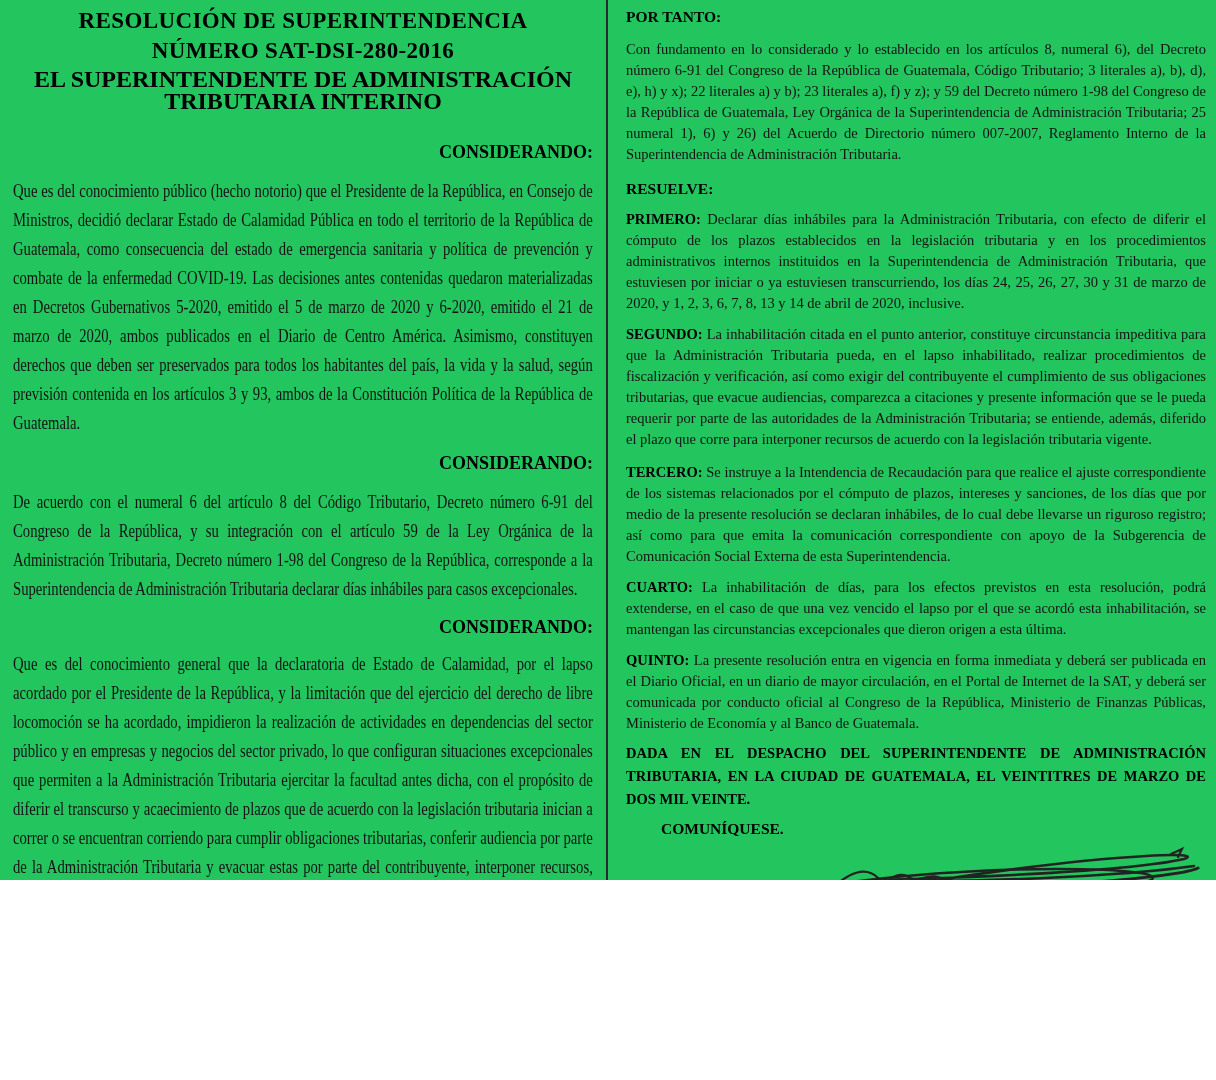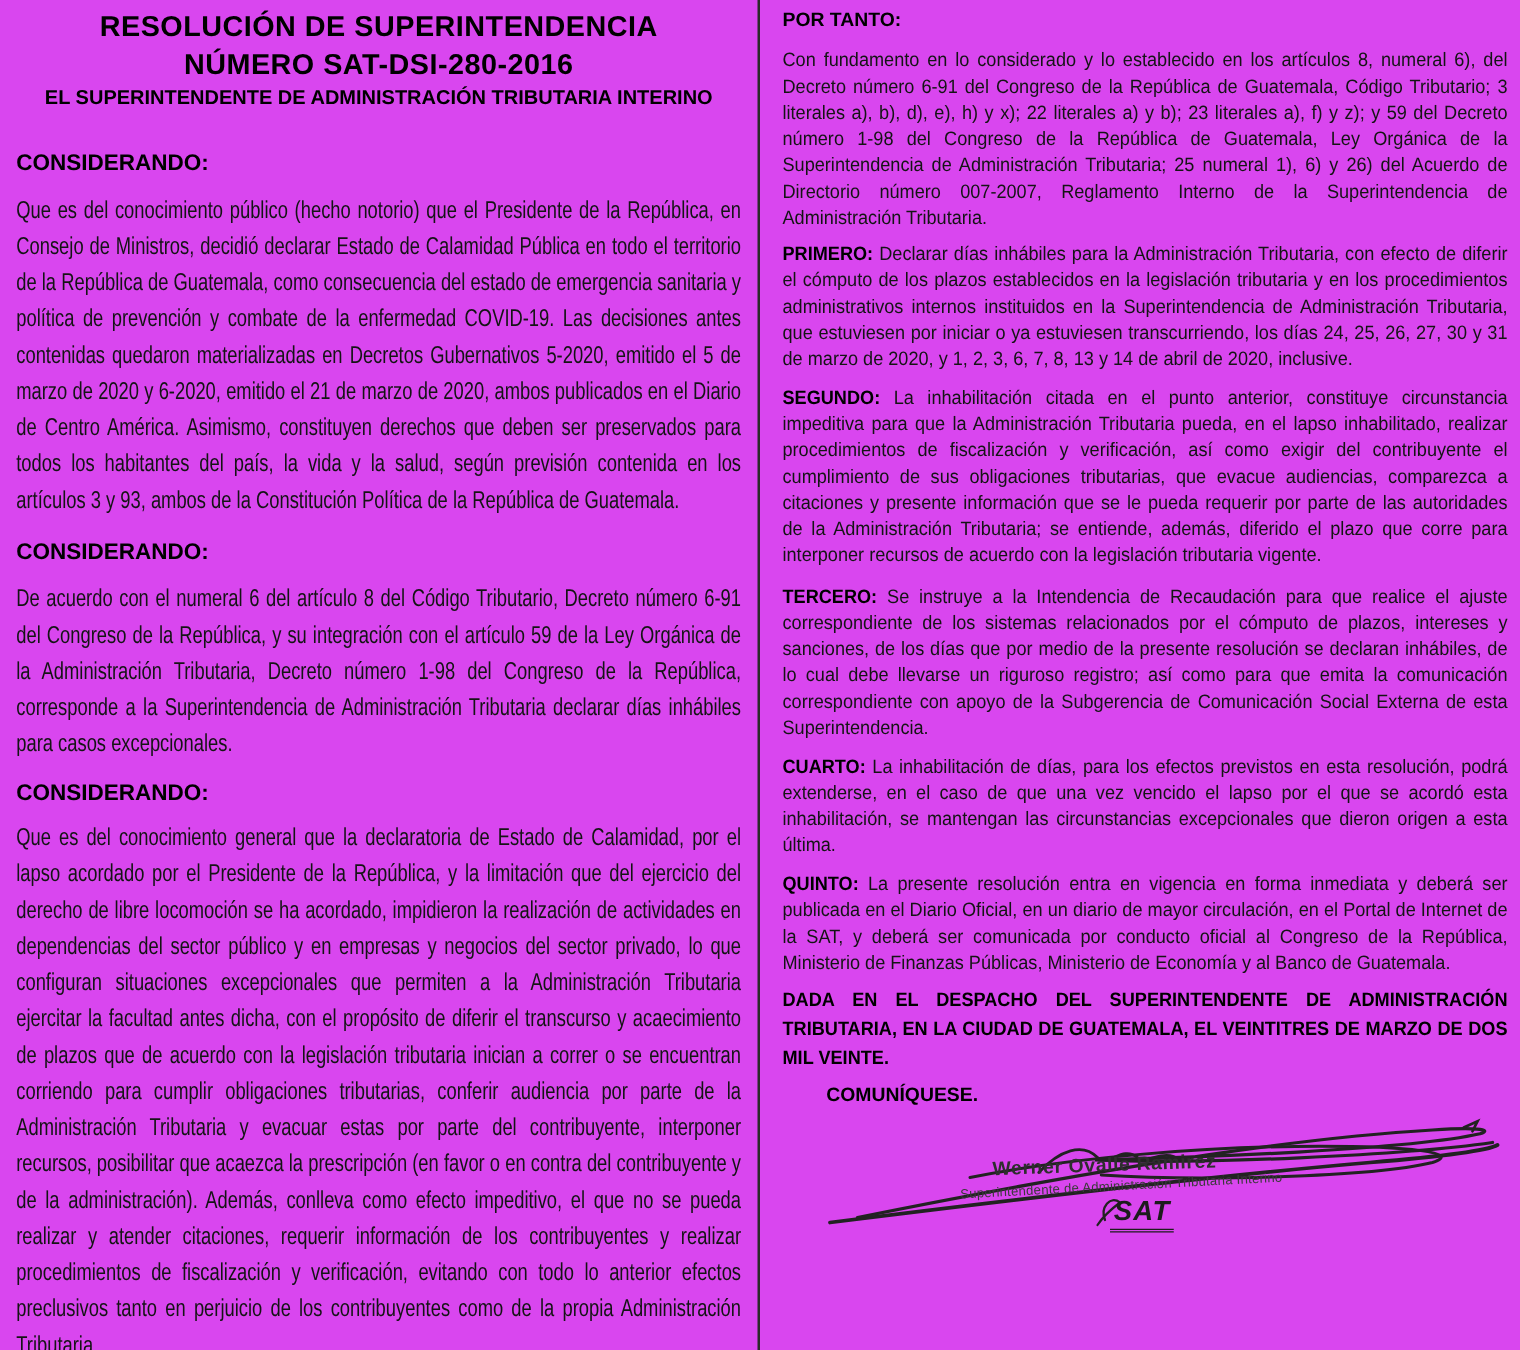--- a/index.html
+++ b/index.html
@@ -1,41 +1,41 @@
 <!DOCTYPE html>
 <html><head>
 <meta charset="utf-8">
 <style>
   html,body{margin:0;padding:0;background:#ffffff;}
   .page{
     position:relative;
-    width:1216px;height:1080px;
-    background:#d946ef;
+    width:1216px;height:880px;
+    background:#22c55e;
     overflow:hidden;
-    font-family:Liberation Sans, sans-serif;
+    font-family:Liberation Serif, serif;
     color:#1a1a1a;
   }
   .divider{
     position:absolute;left:606px;top:0;bottom:0;width:2px;
     background:#2b2b2b;
   }
   .col{position:absolute;top:0;bottom:0;}
   .col-left{left:0;width:606px;padding:6px 13px 0 13px;box-sizing:border-box;}
   .col-right{left:608px;width:608px;padding:6px 12px 0 18px;box-sizing:border-box;}
 
   .doc-title{
     width:580px;text-align:center;font-weight:bold;color:#000;
     font-size:23px;line-height:30px;letter-spacing:.4px;margin:0;
   }
   .issuer{
     width:580px;text-align:center;font-weight:bold;color:#000;
-    font-size:16px;line-height:22px;margin-top:2px;
+    font-size:24px;line-height:22px;margin-top:2px;
   }
   .h-left{
-    width:580px;text-align:left;font-weight:bold;color:#000;
+    width:580px;text-align:right;font-weight:bold;color:#000;
     font-size:18px;line-height:24px;
   }
   .h1-left{margin-top:28px;}
   .h2-left{margin-top:14px;}
   .h3-left{margin-top:12px;}
 
   .para-left{
     width:770px;
     transform:scaleX(0.753);transform-origin:0 0;
     font-size:19.5px;line-height:29px;
@@ -112,20 +112,21 @@
 
     <div class="h-left h3-left">CONSIDERANDO:</div>
     <div class="para-left p3-left">Que es del conocimiento general que la declaratoria de Estado de Calamidad, por el lapso acordado por el Presidente de la República, y la limitación que del ejercicio del derecho de libre locomoción se ha acordado, impidieron la realización de actividades en dependencias del sector público y en empresas y negocios del sector privado, lo que configuran situaciones excepcionales que permiten a la Administración Tributaria ejercitar la facultad antes dicha, con el propósito de diferir el transcurso y acaecimiento de plazos que de acuerdo con la legislación tributaria inician a correr o se encuentran corriendo para cumplir obligaciones tributarias, conferir audiencia por parte de la Administración Tributaria y evacuar estas por parte del contribuyente, interponer recursos, posibilitar que acaezca la prescripción (en favor o en contra del contribuyente y de la administración). Además, conlleva como efecto impeditivo, el que no se pueda realizar y atender citaciones, requerir información de los contribuyentes y realizar procedimientos de fiscalización y verificación, evitando con todo lo anterior efectos preclusivos tanto en perjuicio de los contribuyentes como de la propia Administración Tributaria.</div>
 
   </div>
 
   <div class="col col-right">
     <div class="h-right">POR TANTO:</div>
     <div class="para-right pt-para">Con fundamento en lo considerado y lo establecido en los artículos 8, numeral 6), del Decreto número 6-91 del Congreso de la República de Guatemala, Código Tributario; 3 literales a), b), d), e), h) y x); 22 literales a) y b); 23 literales a), f) y z); y 59 del Decreto número 1-98 del Congreso de la República de Guatemala, Ley Orgánica de la Superintendencia de Administración Tributaria; 25 numeral 1), 6) y 26) del Acuerdo de Directorio número 007-2007, Reglamento Interno de la Superintendencia de Administración Tributaria.</div>
 
+    <div class="h-right resuelve-h">RESUELVE:</div>
 
     <div class="para-right res-item-1"><span class="res-label">PRIMERO:</span> <span>Declarar días inhábiles para la Administración Tributaria, con efecto de diferir el cómputo de los plazos establecidos en la legislación tributaria y en los procedimientos administrativos internos instituidos en la Superintendencia de Administración Tributaria, que estuviesen por iniciar o ya estuviesen transcurriendo, los días 24, 25, 26, 27, 30 y 31 de marzo de 2020, y 1, 2, 3, 6, 7, 8, 13 y 14 de abril de 2020, inclusive.</span></div>
 
     <div class="para-right res-item"><span class="res-label">SEGUNDO:</span> <span>La inhabilitación citada en el punto anterior, constituye circunstancia impeditiva para que la Administración Tributaria pueda, en el lapso inhabilitado, realizar procedimientos de fiscalización y verificación, así como exigir del contribuyente el cumplimiento de sus obligaciones tributarias, que evacue audiencias, comparezca a citaciones y presente información que se le pueda requerir por parte de las autoridades de la Administración Tributaria; se entiende, además, diferido el plazo que corre para interponer recursos de acuerdo con la legislación tributaria vigente.</span></div>
 
     <div class="para-right res-item res-item-3"><span class="res-label">TERCERO:</span> <span>Se instruye a la Intendencia de Recaudación para que realice el ajuste correspondiente de los sistemas relacionados por el cómputo de plazos, intereses y sanciones, de los días que por medio de la presente resolución se declaran inhábiles, de lo cual debe llevarse un riguroso registro; así como para que emita la comunicación correspondiente con apoyo de la Subgerencia de Comunicación Social Externa de esta Superintendencia.</span></div>
 
     <div class="para-right res-item"><span class="res-label">CUARTO:</span> <span>La inhabilitación de días, para los efectos previstos en esta resolución, podrá extenderse, en el caso de que una vez vencido el lapso por el que se acordó esta inhabilitación, se mantengan las circunstancias excepcionales que dieron origen a esta última.</span></div>
 
     <div class="para-right res-item"><span class="res-label">QUINTO:</span> <span>La presente resolución entra en vigencia en forma inmediata y deberá ser publicada en el Diario Oficial, en un diario de mayor circulación, en el Portal de Internet de la SAT, y deberá ser comunicada por conducto oficial al Congreso de la República, Ministerio de Finanzas Públicas, Ministerio de Economía y al Banco de Guatemala.</span></div>

